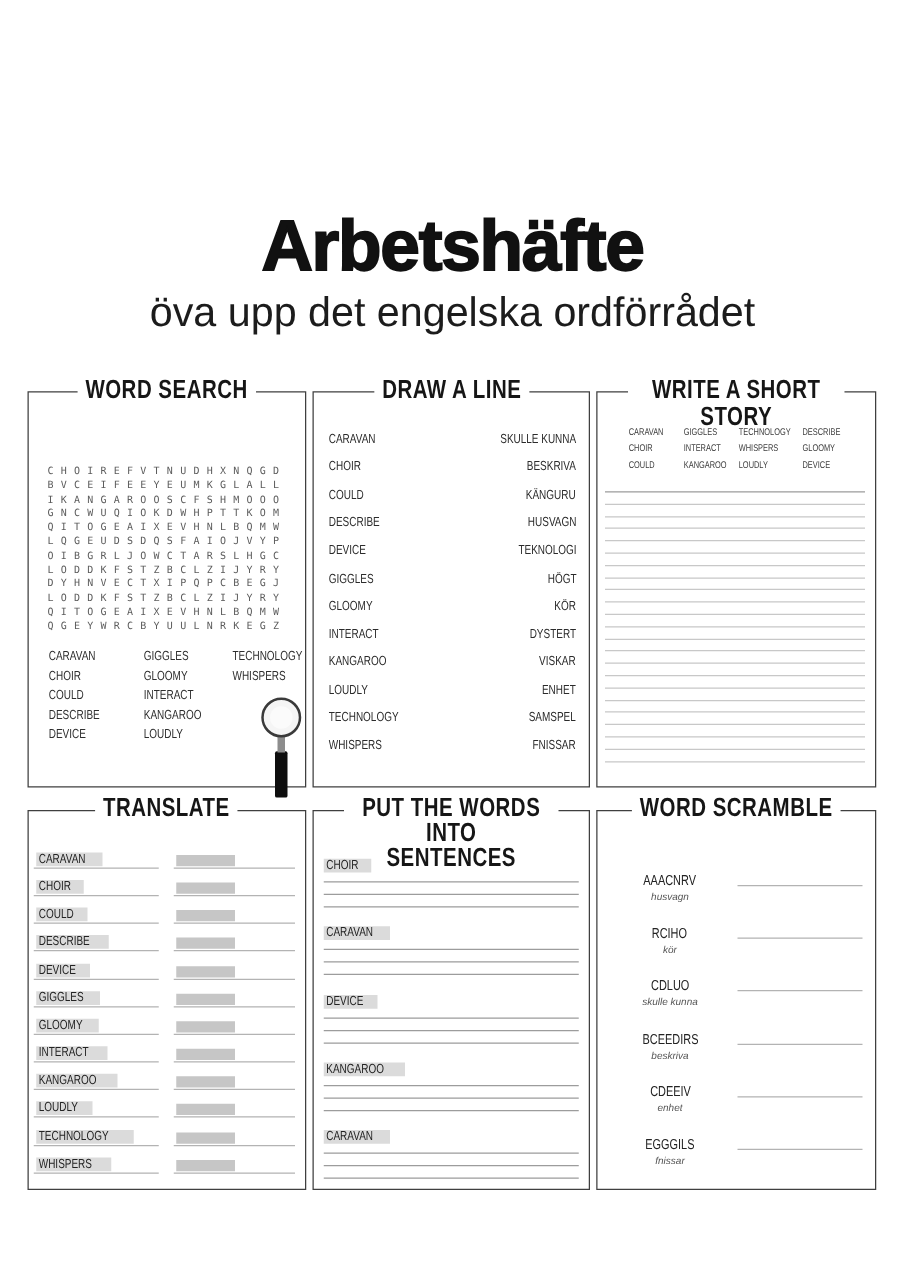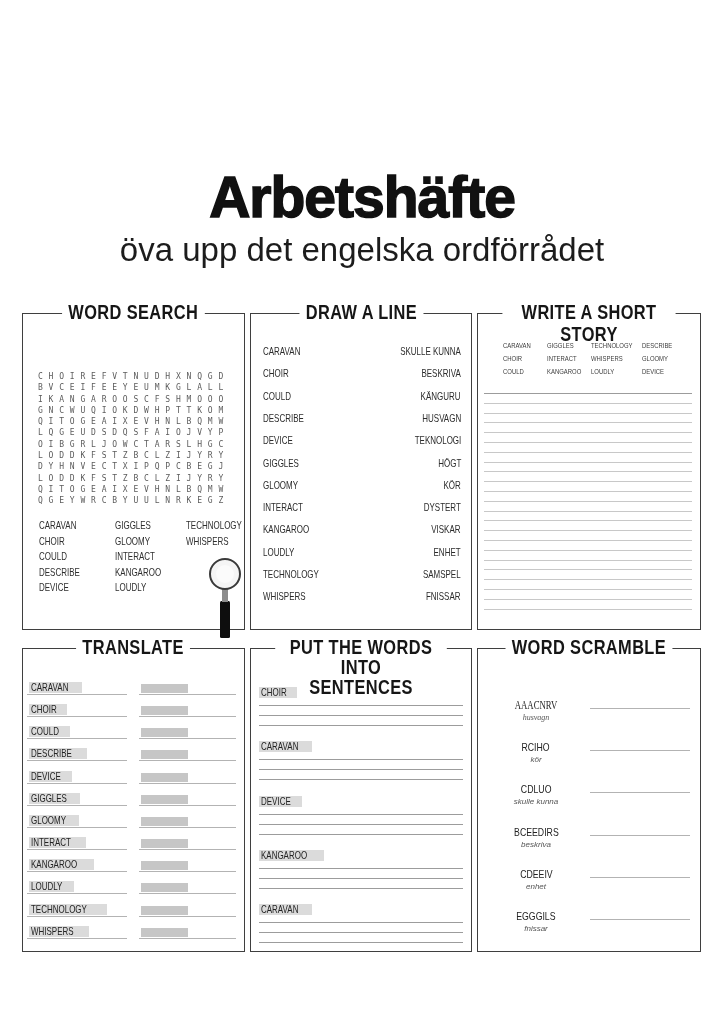--- a/index.html
+++ b/index.html
@@ -296,21 +296,21 @@
         <div class="hlword" style="top: 255.2px;"><span class="cond">CARAVAN</span></div>
         <div class="line dark" style="left: 8px; width: 204px; top: 273.2px;"></div>
         <div class="line dark" style="left: 8px; width: 204px; top: 283.2px;"></div>
         <div class="line dark" style="left: 8px; width: 204px; top: 293.2px;"></div>
       </div>
   </div>
 
   <div class="panel" id="p-sc">
     <div class="ptitle"><span>WORD SCRAMBLE</span></div>
     <div id="sc-items">
-        <div class="scitem" style="top: 50px; font-family: Liberation Serif, serif;">
+        <div class="scitem" style="top: 50px;">
           <div class="scword"><span class="cond" style="transform-origin: 50% 50%;">AAACNRV</span></div>
           <div class="schint">husvagn</div>
         </div>
         <div class="line mid" style="left: 112px; width: 100px; top: 59px;"></div>
         <div class="scitem" style="top: 92.2px;">
           <div class="scword"><span class="cond" style="transform-origin: 50% 50%;">RCIHO</span></div>
           <div class="schint">kör</div>
         </div>
         <div class="line mid" style="left: 112px; width: 100px; top: 101.2px;"></div>
         <div class="scitem" style="top: 134.4px;">

